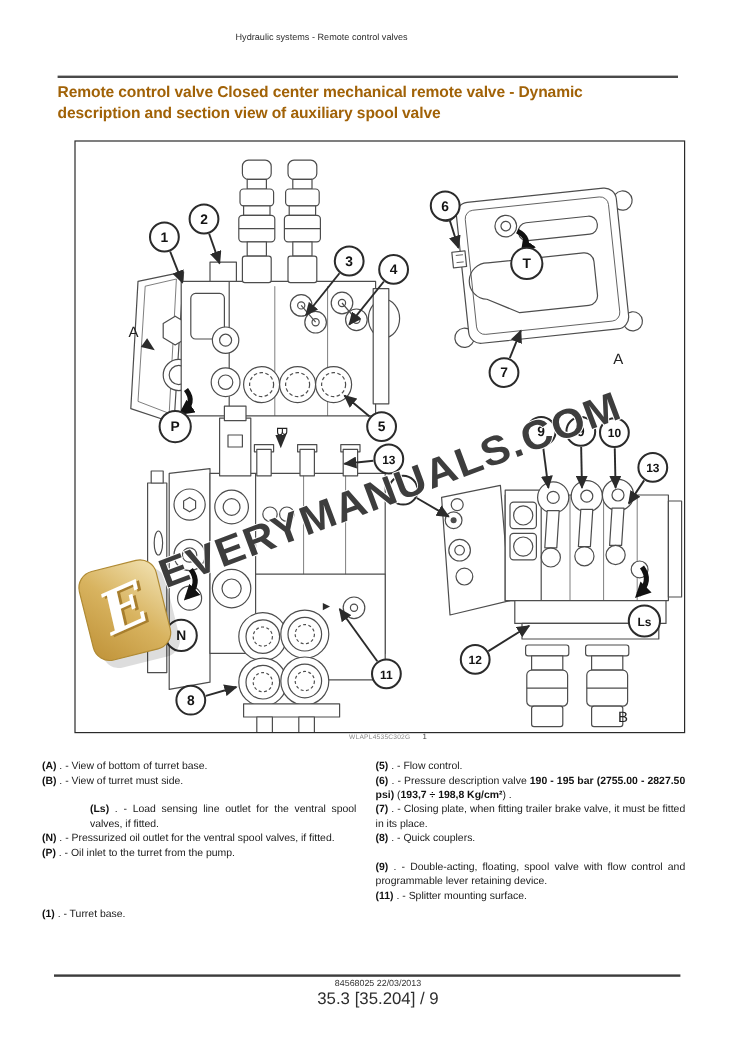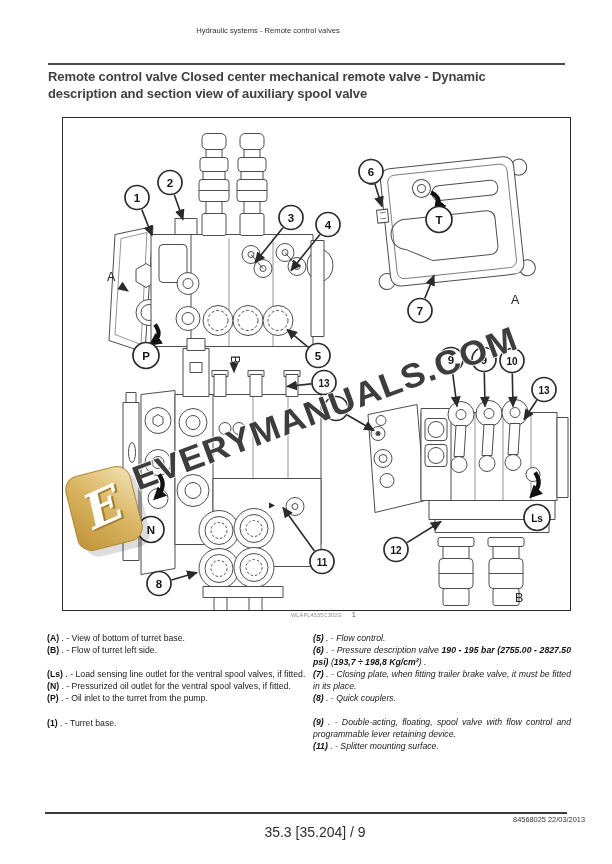--- a/index.html
+++ b/index.html
@@ -2,34 +2,34 @@
 <html><head>
 <meta charset="utf-8">
 <style>
   html,body{margin:0;padding:0;background:#e8e8e8;}
   .page{position:relative;width:612px;height:864px;background:#ffffff;margin:0 auto;
         font-family:"Liberation Sans", sans-serif;color:#1a1a1a;overflow:hidden;}
   .header{position:absolute;left:48px;top:26px;width:440px;text-align:center;
           font-size:7.6px;color:#2e2e2e;}
   .title-rule{position:absolute;left:48px;top:63px;width:517px;height:2px;background:#4a4a4a;}
   .title{position:absolute;left:48px;top:69px;width:458px;margin:0;
-         font-size:13px;line-height:16.5px;font-weight:bold;color:#404040;letter-spacing:-0.1px;}
+         font-size:13px;line-height:16.5px;font-weight:bold;color:#a16207;letter-spacing:-0.1px;}
   .figure-frame{position:absolute;left:62px;top:117px;width:507px;height:492px;
                 border:1.3px solid #2a2a2a;box-sizing:content-box;background:#fff;}
   .figure-frame svg{display:block;width:507px;height:492px;overflow:hidden;}
   .fig-code{position:absolute;left:62px;top:612px;width:280px;text-align:right;
             font-size:5.5px;color:#8a8a8a;letter-spacing:0.2px;}
   .fig-num{position:absolute;left:352px;top:611px;font-size:6.5px;color:#444;}
   .legend-col{position:absolute;top:632px;font-size:8.7px;line-height:12px;color:#202020;
               text-align:justify;}
-  .legend-left{left:47px;width:262px;}
-  .legend-right{left:313px;width:258px;font-style:italic;}
+  .legend-left{left:35px;width:262px;}
+  .legend-right{left:313px;width:258px;}
   .legend-item b{font-weight:bold;color:#111;}
   .footer-rule{position:absolute;left:45px;top:812px;width:522px;height:1.6px;background:#3c3c3c;}
-  .footer-doc{position:absolute;left:45px;top:815px;width:540px;text-align:right;
+  .footer-doc{position:absolute;left:45px;top:815px;width:540px;text-align:center;
               font-size:7.4px;color:#333;}
   .footer-page{position:absolute;left:45px;top:824px;width:540px;text-align:center;
                font-size:14px;color:#2e2e2e;}
 </style>
 </head>
 <body>
 
 <div class="page">
 
   <div class="header">Hydraulic systems - Remote control valves</div>
@@ -357,25 +357,25 @@
 
       </g>
     </svg>
   </div>
 
   <div class="fig-code">WLAPL4535C302G</div>
   <div class="fig-num">1</div>
 
   <div class="legend-col legend-left">
       <div class="legend-item"><b>(A)</b><span> . - View of bottom of turret base.</span></div>
-      <div class="legend-item"><b>(B)</b><span> . - Flow of turret left side.</span></div>
-      <div class="legend-item" style="margin-top: 12px;"><b>(Ls)</b><span> . - Load sensing line outlet for the ventral spool valves, if fitted.</span></div>
+      <div class="legend-item"><b>(B)</b><span> . - View of turret must side.</span></div>
+      <div class="legend-item" style="margin-top: 12px; margin-left: 40px;"><b>(Ls)</b><span> . - Load sensing line outlet for the ventral spool valves, if fitted.</span></div>
       <div class="legend-item"><b>(N)</b><span> . - Pressurized oil outlet for the ventral spool valves, if fitted.</span></div>
       <div class="legend-item"><b>(P)</b><span> . - Oil inlet to the turret from the pump.</span></div>
-      <div class="legend-item" style="margin-top: 13px;"><b>(1)</b><span> . - Turret base.</span></div>
+      <div class="legend-item" style="margin-top: 39px;"><b>(1)</b><span> . - Turret base.</span></div>
     </div>
   <div class="legend-col legend-right">
       <div class="legend-item"><b>(5)</b><span> . - Flow control.</span></div>
       <div class="legend-item"><b>(6)</b><span> . - Pressure description valve </span><b>190 - 195 bar</b><b> (</b><b>2755.00 - 2827.50 psi</b><b>)</b><span> (</span><b>193,7 ÷ 198,8 Kg/cm²</b><span>) .</span></div>
       <div class="legend-item"><b>(7)</b><span> . - Closing plate, when fitting trailer brake valve, it must be fitted in its place.</span></div>
       <div class="legend-item"><b>(8)</b><span> . - Quick couplers.</span></div>
       <div class="legend-item" style="margin-top: 12px;"><b>(9)</b><span> . - Double-acting, floating, spool valve with flow control and programmable lever retaining device.</span></div>
       <div class="legend-item"><b>(11)</b><span> . - Splitter mounting surface.</span></div>
     </div>
 

